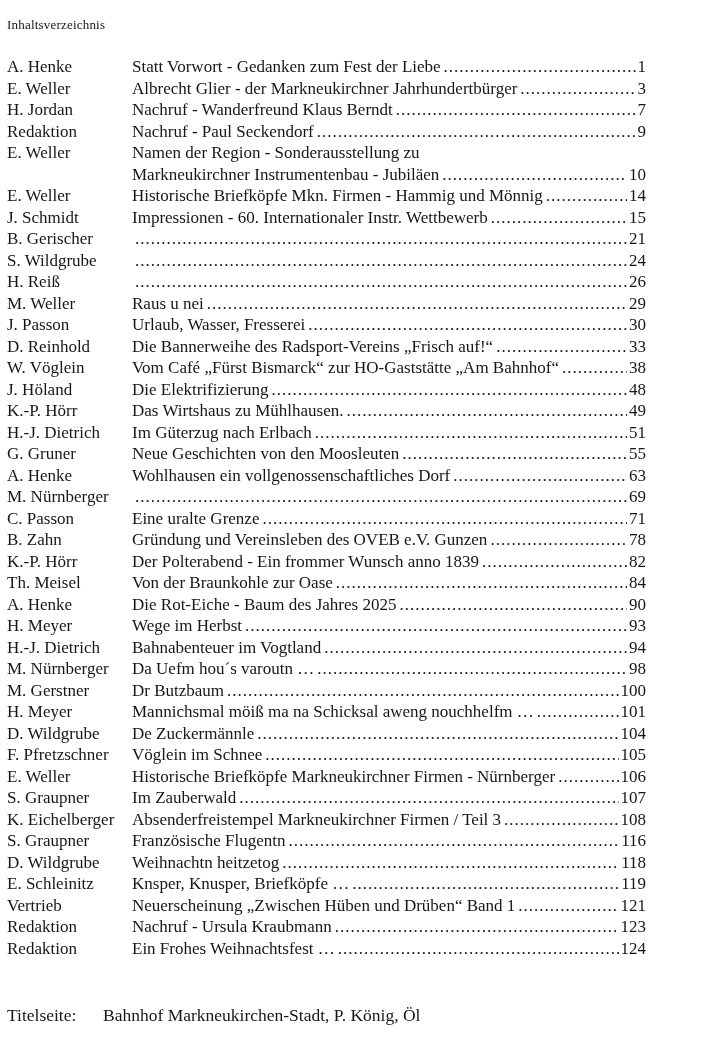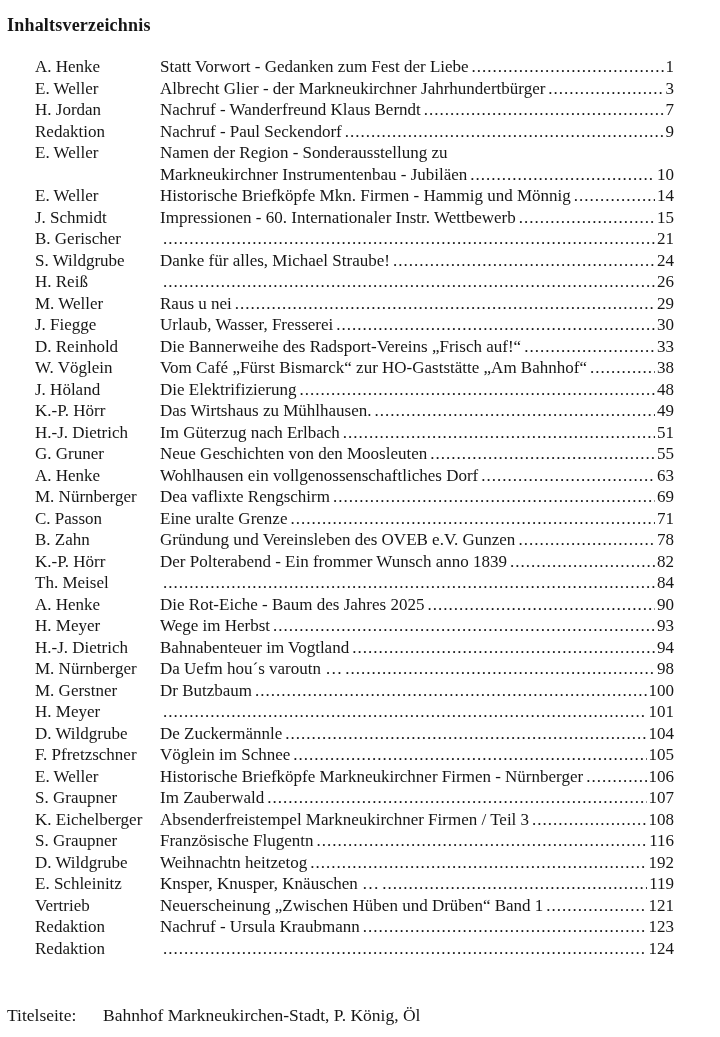--- a/index.html
+++ b/index.html
@@ -12,29 +12,28 @@
     background: #ffffff;
     color: #161616;
     font-family: "Liberation Serif", "DejaVu Serif", serif;
     overflow: hidden;
   }
   .sheet {
     padding: 13px 0 0 7px;
     width: 646px;
   }
   .doc-title {
-    font-weight: bold;
-    font-size: 18px;
+    font-weight: normal;
+    font-size: 13px;
     line-height: 24px;
     letter-spacing: 0.2px;
   }
   .toc {
     margin-top: 19px;
     width: 639px;
-    margin-left: 28px;
   }
   .row {
     display: flex;
     align-items: baseline;
     font-size: 17px;
     line-height: 21.5px;
     height: 21.5px;
     white-space: nowrap;
   }
   .author {
@@ -127,37 +126,36 @@
     <span class="dots"></span>
     <span class="pagenum">15</span>
   </div>
       <div class="row">
     <span class="author">B. Gerischer</span>
     <span class="dots"></span>
     <span class="pagenum">21</span>
   </div>
       <div class="row">
     <span class="author">S. Wildgrube</span>
-    <span class="title">Danke für alles, Michael Straube!</span>
     <span class="dots"></span>
     <span class="pagenum">24</span>
   </div>
       <div class="row">
     <span class="author">H. Reiß</span>
     <span class="dots"></span>
     <span class="pagenum">26</span>
   </div>
       <div class="row">
     <span class="author">M. Weller</span>
     <span class="title">Raus u nei</span>
     <span class="dots"></span>
     <span class="pagenum">29</span>
   </div>
       <div class="row">
-    <span class="author">J. Fiegge</span>
+    <span class="author">J. Passon</span>
     <span class="title">Urlaub, Wasser, Fresserei</span>
     <span class="dots"></span>
     <span class="pagenum">30</span>
   </div>
       <div class="row">
     <span class="author">D. Reinhold</span>
     <span class="title">Die Bannerweihe des Radsport-Vereins „Frisch auf!“</span>
     <span class="dots"></span>
     <span class="pagenum">33</span>
   </div>
@@ -192,21 +190,20 @@
     <span class="pagenum">55</span>
   </div>
       <div class="row">
     <span class="author">A. Henke</span>
     <span class="title">Wohlhausen ein vollgenossenschaftliches Dorf</span>
     <span class="dots"></span>
     <span class="pagenum">63</span>
   </div>
       <div class="row">
     <span class="author">M. Nürnberger</span>
-    <span class="title">Dea vaflixte Rengschirm</span>
     <span class="dots"></span>
     <span class="pagenum">69</span>
   </div>
       <div class="row">
     <span class="author">C. Passon</span>
     <span class="title">Eine uralte Grenze</span>
     <span class="dots"></span>
     <span class="pagenum">71</span>
   </div>
       <div class="row">
@@ -216,20 +213,21 @@
     <span class="pagenum">78</span>
   </div>
       <div class="row">
     <span class="author">K.-P. Hörr</span>
     <span class="title">Der Polterabend - Ein frommer Wunsch anno 1839</span>
     <span class="dots"></span>
     <span class="pagenum">82</span>
   </div>
       <div class="row">
     <span class="author">Th. Meisel</span>
+    <span class="title">Von der Braunkohle zur Oase</span>
     <span class="dots"></span>
     <span class="pagenum">84</span>
   </div>
       <div class="row">
     <span class="author">A. Henke</span>
     <span class="title">Die Rot-Eiche - Baum des Jahres 2025</span>
     <span class="dots"></span>
     <span class="pagenum">90</span>
   </div>
       <div class="row">
@@ -251,20 +249,21 @@
     <span class="pagenum">98</span>
   </div>
       <div class="row">
     <span class="author">M. Gerstner</span>
     <span class="title">Dr Butzbaum</span>
     <span class="dots"></span>
     <span class="pagenum">100</span>
   </div>
       <div class="row">
     <span class="author">H. Meyer</span>
+    <span class="title">Mannichsmal möiß ma na Schicksal aweng nouchhelfm …</span>
     <span class="dots"></span>
     <span class="pagenum">101</span>
   </div>
       <div class="row">
     <span class="author">D. Wildgrube</span>
     <span class="title">De Zuckermännle</span>
     <span class="dots"></span>
     <span class="pagenum">104</span>
   </div>
       <div class="row">
@@ -294,42 +293,43 @@
       <div class="row">
     <span class="author">S. Graupner</span>
     <span class="title">Französische Flugentn</span>
     <span class="dots"></span>
     <span class="pagenum">116</span>
   </div>
       <div class="row">
     <span class="author">D. Wildgrube</span>
     <span class="title">Weihnachtn heitzetog</span>
     <span class="dots"></span>
-    <span class="pagenum">192</span>
+    <span class="pagenum">118</span>
   </div>
       <div class="row">
     <span class="author">E. Schleinitz</span>
-    <span class="title">Knsper, Knusper, Knäuschen …</span>
+    <span class="title">Knsper, Knusper, Briefköpfe …</span>
     <span class="dots"></span>
     <span class="pagenum">119</span>
   </div>
       <div class="row">
     <span class="author">Vertrieb</span>
     <span class="title">Neuerscheinung „Zwischen Hüben und Drüben“ Band 1</span>
     <span class="dots"></span>
     <span class="pagenum">121</span>
   </div>
       <div class="row">
     <span class="author">Redaktion</span>
     <span class="title">Nachruf - Ursula Kraubmann</span>
     <span class="dots"></span>
     <span class="pagenum">123</span>
   </div>
       <div class="row">
     <span class="author">Redaktion</span>
+    <span class="title">Ein Frohes Weihnachtsfest …</span>
     <span class="dots"></span>
     <span class="pagenum">124</span>
   </div>
     </div>
 
   <div class="footer">
     <span class="footer-label">Titelseite:</span>
     <span class="footer-text">Bahnhof Markneukirchen-Stadt, P. König, Öl</span>
   </div>
 

